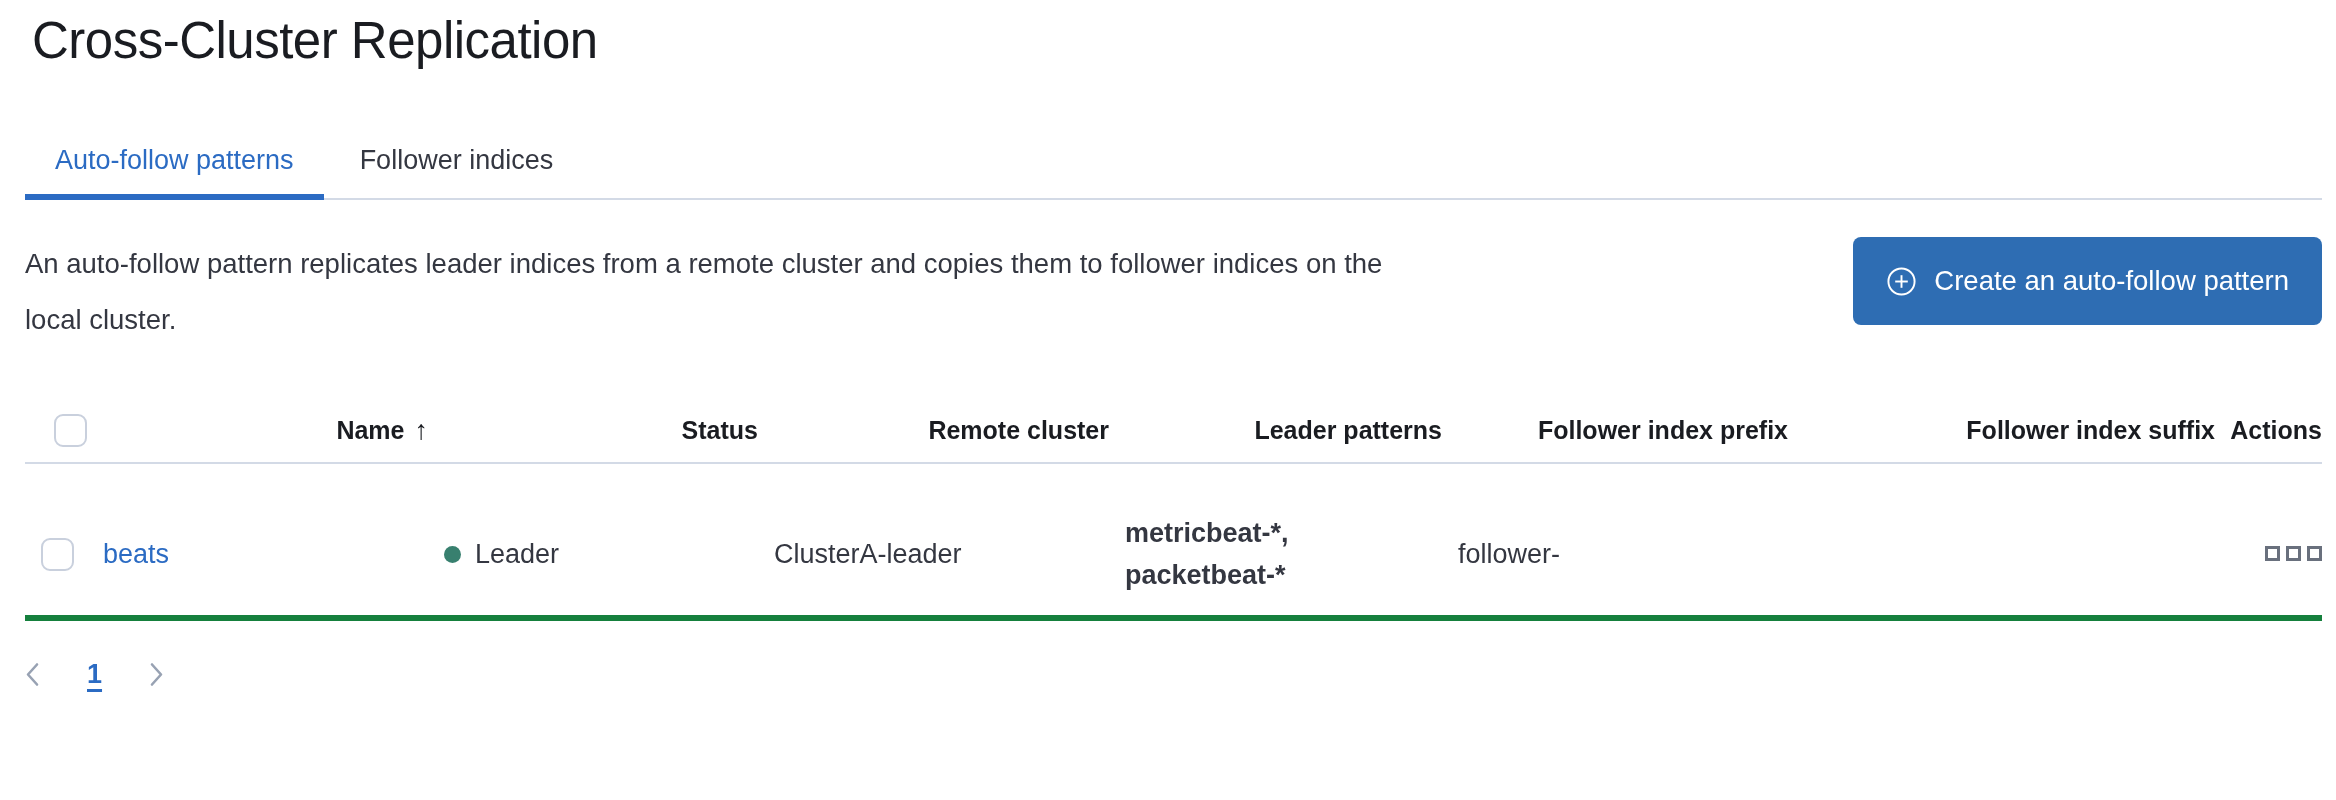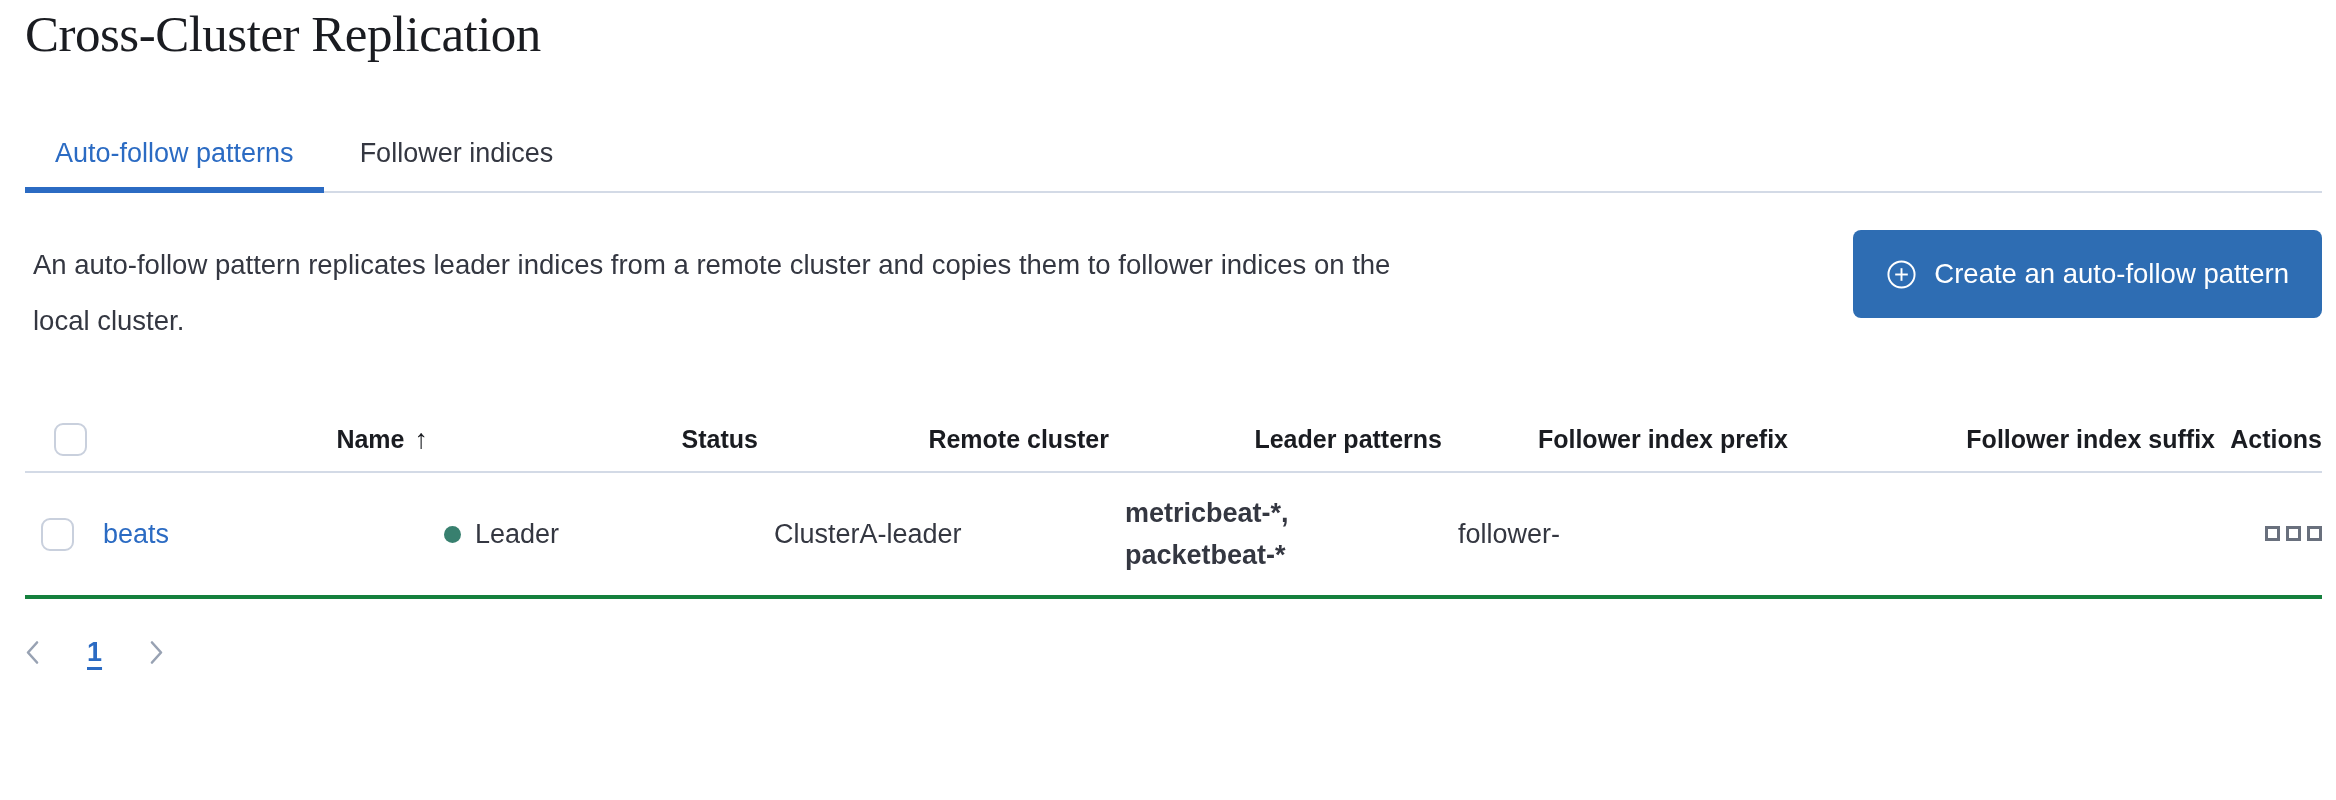--- a/index.html
+++ b/index.html
@@ -5,43 +5,43 @@
   html,body{margin:0;padding:0;background:#fff;}
   body{
     width:2336px;height:800px;overflow:hidden;
     font-family:"Liberation Sans",sans-serif;
     color:#343741;-webkit-font-smoothing:antialiased;
   }
   .page{padding:0 14px 0 25px;}
 
   
   .page-title{
-    margin:0;padding-top:4px;
+    margin:7px;padding-top:4px;
     font-size:51px;font-weight:400;letter-spacing:-0.5px;
-    color:#1a1c21;line-height:60px;font-family:Liberation Serif, serif;
+    color:#1a1c21;line-height:60px;
   }
 
   
   .tabs{
     display:flex;gap:6px;margin-top:52px;
     border-bottom:2px solid #d3dae6;
   }
   .tab{
     padding:21px 30px 17px;
     font-size:27px;line-height:33px;
     border-bottom:6px solid transparent;
     margin-bottom:-2px;cursor:pointer;
     color:#343741;background:none;border-top:none;border-left:none;border-right:none;
     font-family:inherit;
   }
   .tab.active{color:#2b6bc3;border-bottom-color:#2b6bc3;font-weight:400;}
 
   
   .desc-bar{display:flex;justify-content:space-between;align-items:flex-start;margin-top:36px;}
-  .desc{font-size:27.5px;line-height:56px;color:#343741;margin:8px;}
+  .desc{font-size:27.5px;line-height:56px;color:#343741;margin:0;}
   .desc span{display:block;}
   .primary-btn{
     display:flex;align-items:center;gap:17px;
     background:#2e6db3;color:#fff;border:none;border-radius:8px;
     height:88px;padding:0 33px;font-size:27.5px;font-family:inherit;
     cursor:pointer;flex:none;margin-top:1px;
   }
 
   
   .search-bar{
@@ -63,21 +63,21 @@
     display:grid;
     grid-template-columns:62px 341px 330px 351px 333px 346px 427px 1fr;
     align-items:center;
   }
   .th-row{height:64px;border-bottom:2px solid #d3dae6;}
   .td,.th{padding-left:16px;font-size:27px;}
   .th{font-size:25px;font-weight:700;color:#1a1c21;text-align:right;}
   .cell-check{padding-left:0;}
   .cell-actions{display:flex;justify-content:flex-end;padding-left:0;}
   .th.cell-actions{font-size:25px;}
-  .data-row{min-height:122px;border-bottom:4px solid #15803d;}
+  .data-row{min-height:122px;border-bottom:6px solid #15803d;margin-top:29px;}
   .checkbox{
     display:inline-block;width:33px;height:33px;box-sizing:border-box;
     border:2px solid #c9d0dd;border-radius:9px;background:#fff;
     margin-left:16px;cursor:pointer;vertical-align:middle;
   }
   .sort-arrow{font-weight:400;font-size:27px;margin-left:10px;color:#1a1c21;}
   .link{color:#2b6bc3;text-decoration:none;cursor:pointer;}
   .status-cell{display:flex;align-items:center;gap:14px;}
   .status-dot{width:17px;height:17px;border-radius:50%;background:#38806f;flex:none;}
   .multiline{line-height:42px;font-weight:bold;}

